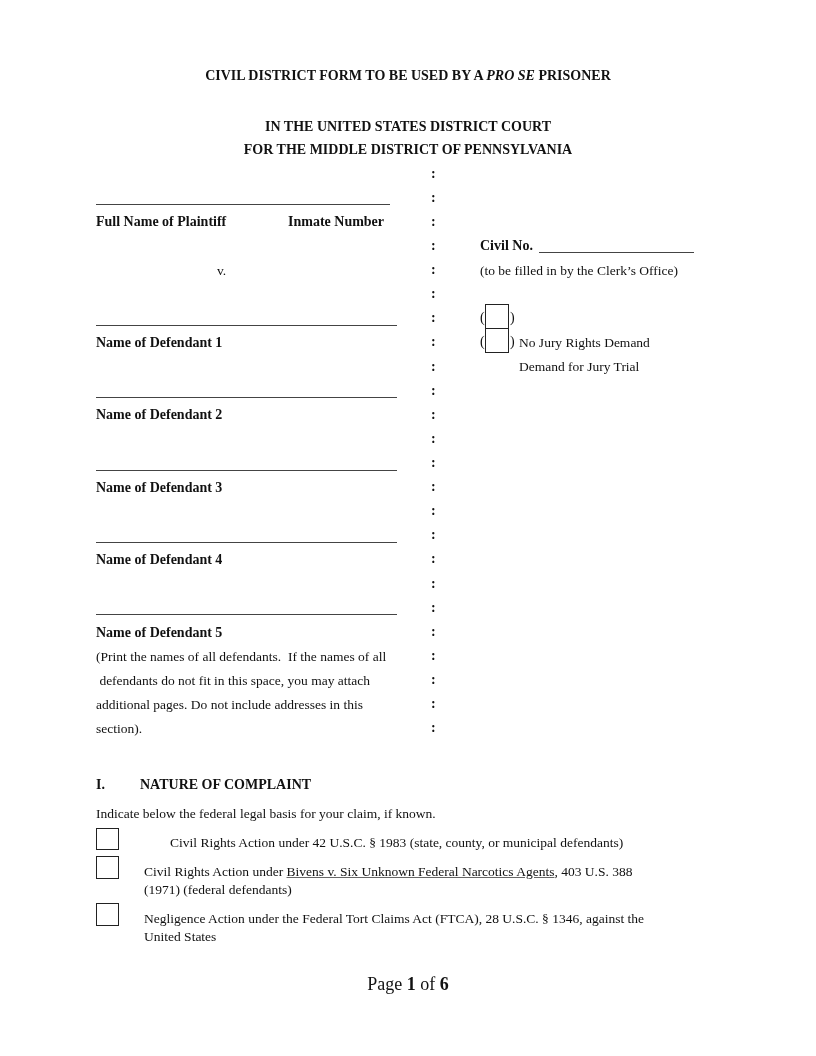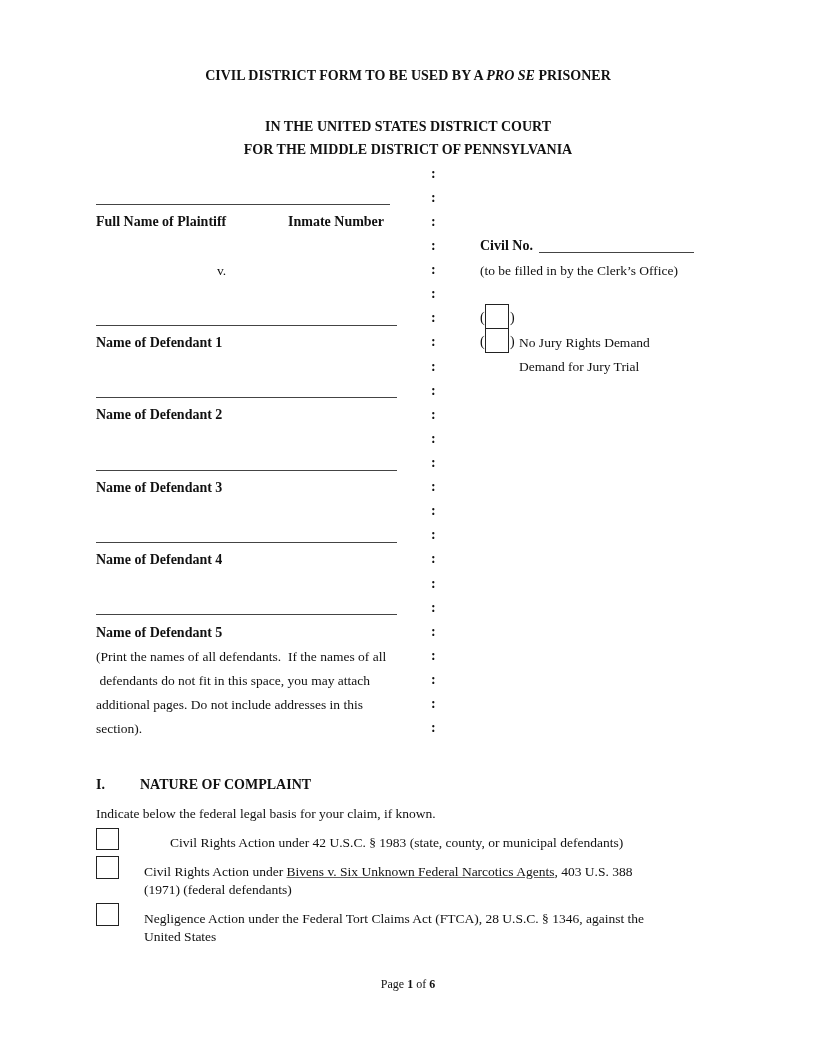--- a/index.html
+++ b/index.html
@@ -112,15 +112,15 @@
   </div>
   <div class="abs t13" style="left:144px; top:881px;">(1971) (federal defendants)</div>
 </div>
 
 <div>
   <div class="box" style="left:96px; top:903px; width:23px; height:23px;"></div>
   <div class="abs t13" style="left:144px; top:910px;">Negligence Action under the Federal Tort Claims Act (FTCA), 28 U.S.C. § 1346, against the</div>
   <div class="abs t13" style="left:144px; top:928px;">United States</div>
 </div>
 
-<div class="abs center" style="top:976px; font-size:12px; line-height:16px;">
+<div class="abs center" style="top:976px; font-size:18px; line-height:16px;">
   <span>Page </span><b>1</b><span> of </span><b>6</b>
 </div>
 
 </body></html>

